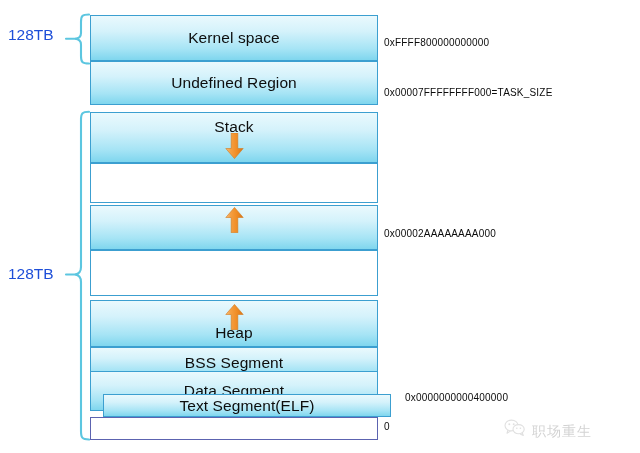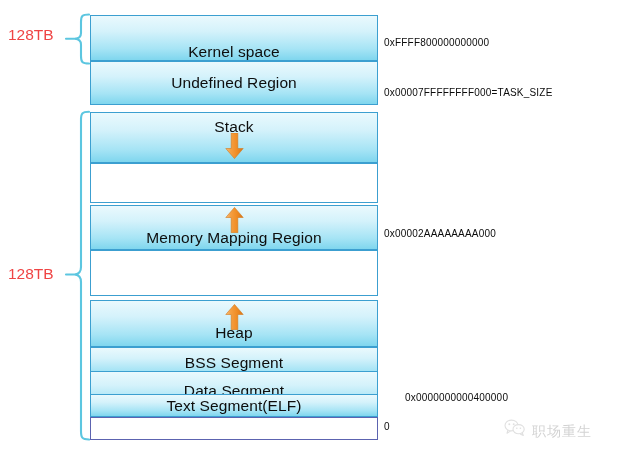--- a/index.html
+++ b/index.html
@@ -64,21 +64,21 @@
     font-size: 10px;
     color: #0b0b0b;
     white-space: nowrap;
     letter-spacing: 0.2px;
   }
 
   
   .brace-label {
     position: absolute;
     font-size: 15.5px;
-    color: #ef4444;
+    color: #1d4ed8;
     white-space: nowrap;
   }
   .brace {
     position: absolute;
   }
   .brace svg { display: block; }
 
   
   .watermark {
     position: absolute;
@@ -93,21 +93,21 @@
     letter-spacing: 1px;
     white-space: nowrap;
   }
   .wm-logo { flex: none; }
 </style>
 </head>
 <body>
 
 <div id="canvas">
 
-  <div class="mem-box" style="top:15px; height:46px;justify-content:flex-end;">
+  <div class="mem-box" style="top:15px; height:46px;">
     <span class="mem-label">Kernel space</span>
   </div>
 
   <div class="mem-box" style="top:61px; height:44px;justify-content:center;">
     <span class="mem-label">Undefined Region</span>
   </div>
 
   <div class="mem-box" style="top:112px; height:51px; justify-content:center; padding-top:2px;">
     <span class="mem-label">Stack</span>
     <span class="arrow" style="margin-top:-2px;">
@@ -136,21 +136,20 @@
           <linearGradient id="gUp1" x1="0" y1="0" x2="1" y2="0">
             <stop offset="0%" stop-color="#fbc07a"></stop>
             <stop offset="25%" stop-color="#f5a145"></stop>
             <stop offset="65%" stop-color="#ef8c24"></stop>
             <stop offset="100%" stop-color="#d9741a"></stop>
           </linearGradient>
         </defs>
         <path d="M9.5 0.4 L18.2 10.5 H12.8 V25.8 H6.2 V10.5 H0.8 Z" fill="url(#gUp1)" stroke="#d1781d" stroke-width="0.6"></path>
       </svg>
     </span>
-    <span class="mem-label" style="margin-top:-4px;">Memory Mapping Region</span>
   </div>
 
   <div class="mem-box empty" style="top:250px; height:46px;">
     <span class="mem-label"></span>
   </div>
 
   <div class="mem-box" style="top:300px; height:47px; justify-content:flex-start; padding-top:3px;">
     <span class="arrow">
       <svg width="19" height="26" viewBox="0 0 19 26">
         <defs>
@@ -168,21 +167,21 @@
   </div>
 
   <div class="mem-box" style="top:347px; height:32px;">
     <span class="mem-label">BSS Segment</span>
   </div>
 
   <div class="mem-box" style="top:371px; height:40px;">
     <span class="mem-label">Data Segment</span>
   </div>
 
-  <div class="mem-box" style="top:394px; height:23px;">
+  <div class="mem-box" style="top:394px; height:23px;margin-left:13px;">
     <span class="mem-label">Text Segment(ELF)</span>
   </div>
 
   <div class="mem-box bottom-empty" style="top:417px; height:23px;">
     <span class="mem-label"></span>
   </div>
 
   <div class="addr" style="left:384px; top:37px;">0xFFFF800000000000</div>
 
   <div class="addr" style="left:384px; top:87px;">0x00007FFFFFFFF000=TASK_SIZE</div>

